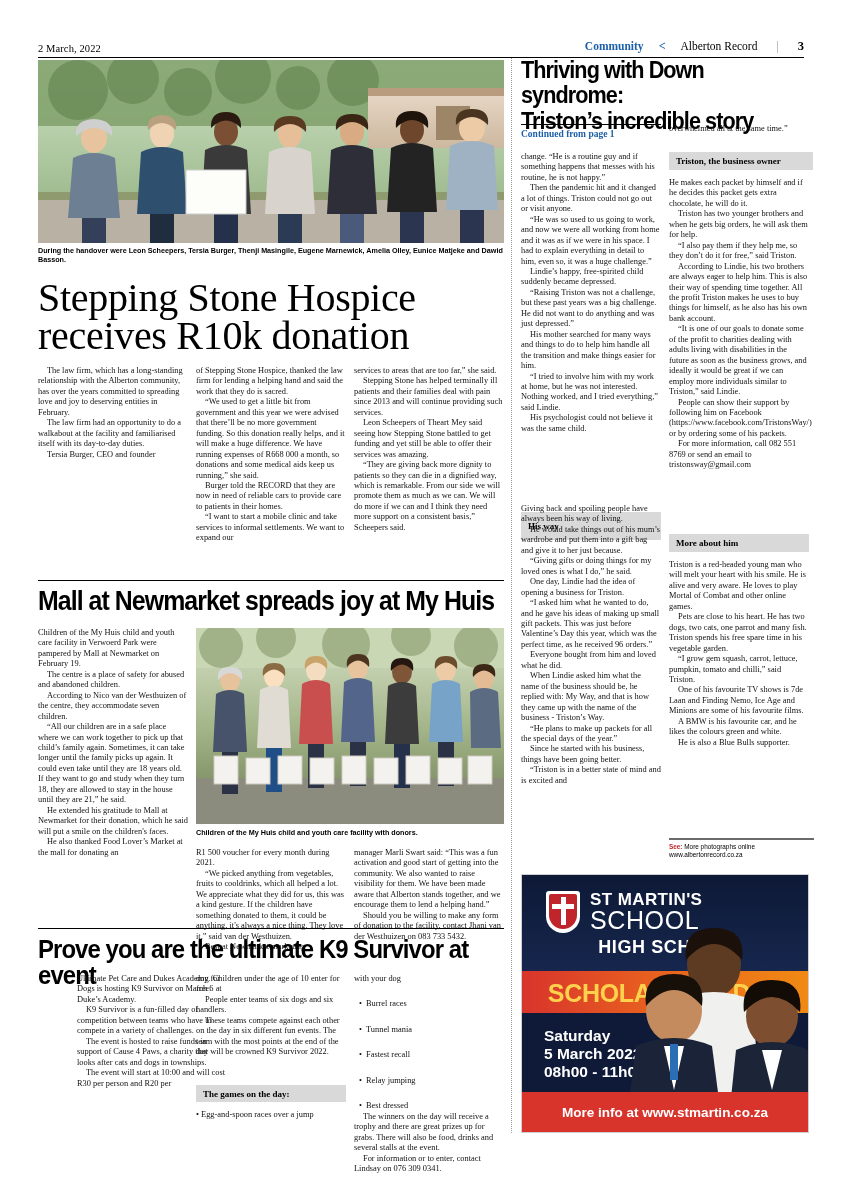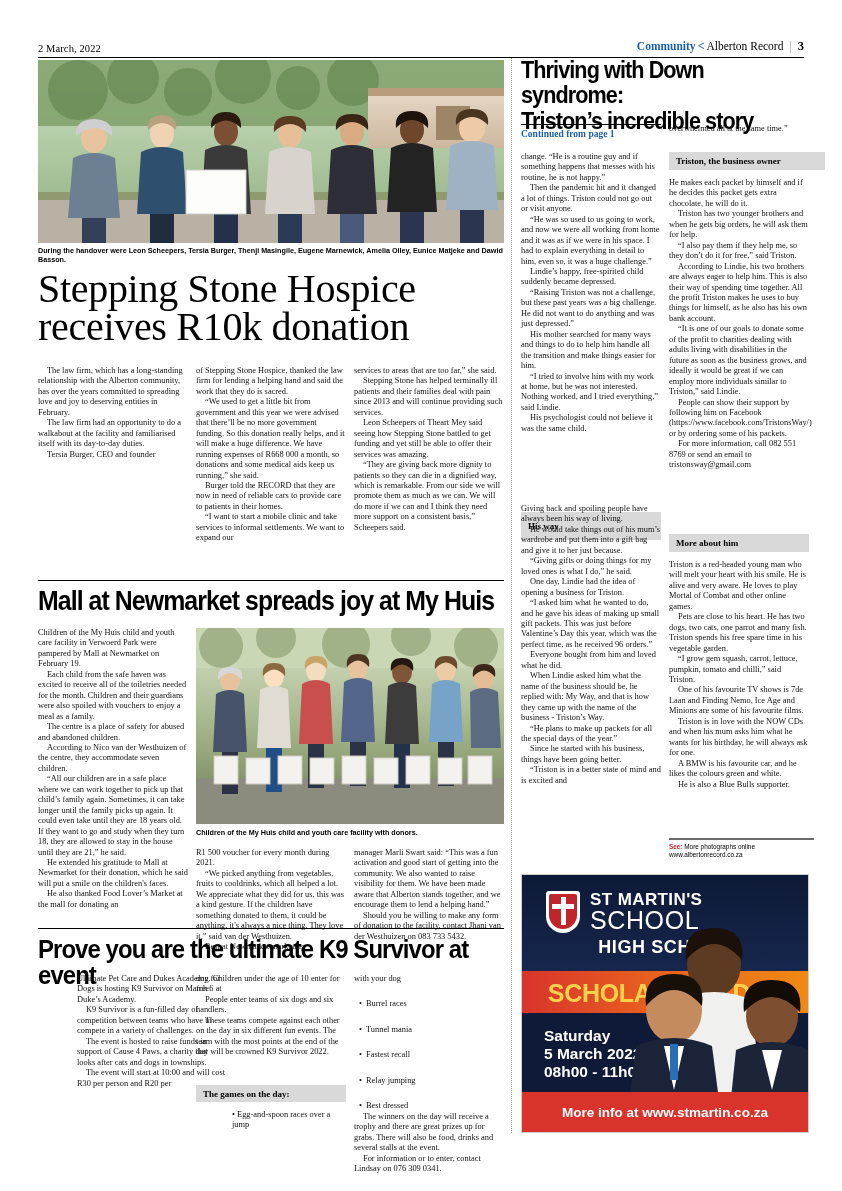--- a/index.html
+++ b/index.html
@@ -14,21 +14,21 @@
   }
   .page { position: relative; width: 842px; height: 1191px; padding: 0; }
 
   
   .masthead {
     position: absolute; left: 38px; top: 36px; width: 766px; height: 22px;
     display: flex; align-items: flex-end; justify-content: space-between;
     border-bottom: 1.2px solid #000; padding-bottom: 3px;
   }
   .masthead .date { font-size: 10.5px; letter-spacing: .1px; }
-  .masthead .right { display:flex; align-items: baseline; gap: 2px; font-size: 11.5px; }
+  .masthead .right { display:flex; align-items: baseline; gap: 15px; font-size: 11.5px; }
   .masthead .cat { color: #1d5fa8; font-weight: bold; }
   .masthead .lt { color: #1d5fa8; font-weight: bold; font-size: 12px; }
   .masthead .paper { font-size: 11.5px; }
   .masthead .sep { color:#999; padding: 0 4px; }
   .masthead .pageno { font-weight: bold; font-size: 12.5px; }
 
   
   .vrule { position:absolute; border-left: 1px dotted #9a9a9a; }
   .hrule { position:absolute; border-top: 1px solid #000; }
 
@@ -36,21 +36,21 @@
   .body-col {
     position:absolute;
     font-family: "Liberation Serif", serif;
     font-size: 8.4px;
     line-height: 10.45px;
     text-align: left;
     color:#111;
   }
   .body-col p { margin:0; text-indent: 9px; }
   .body-col p.first { text-indent: 0; }
-  .body-col p.noind { text-indent: 0; margin-left: 36px; }
+  .body-col p.noind { text-indent: 0; }
 
   
   .hl-serif {
     font-family: "Liberation Serif", serif;
     font-weight: normal;
     letter-spacing: -0.3px;
     line-height: 0.95;
   }
   .hl-sans {
     font-family: "Liberation Sans", sans-serif;
@@ -232,21 +232,21 @@
           <rect x="14" y="98" width="24" height="48" fill="#2b3550"></rect>
         </g>
 
         <rect x="148" y="110" width="60" height="44" fill="#fdfdfa" stroke="#ccc"></rect>
       </g>
     </svg>
   </div>
 
   <div class="caption" style="left:38px; top:246px; width:466px;">During the handover were Leon Scheepers, Tersia Burger, Thenji Masingile, Eugene Marnewick, Amelia Olley, Eunice Matjeke and Dawid Basson.</div>
 
-  <div class="hl-serif" style="position:absolute; left:38px; top:270px; width:466px; font-size:40px;">
+  <div class="hl-serif" style="position:absolute; left:38px; top:279px; width:466px; font-size:40px;">
     <div>Stepping Stone Hospice</div>
     <div>receives R10k donation</div>
   </div>
 
   <div class="body-col" style="left:38px; top:366px; width:150px;">
     <p>The law firm, which has a long-standing relationship with the Alberton community, has over the years committed to spreading love and joy to deserving entities in February.</p>
     <p>The law firm had an opportunity to do a walkabout at the facility and familiarised itself with its day-to-day duties.</p>
     <p>Tersia Burger, CEO and founder</p>
   </div>
   <div class="body-col" style="left:196px; top:366px; width:150px;">
@@ -260,21 +260,20 @@
     <p>Stepping Stone has helped terminally ill patients and their families deal with pain since 2013 and will continue providing such services.</p>
     <p>Leon Scheepers of Theart Mey said seeing how Stepping Stone battled to get funding and yet still be able to offer their services was amazing.</p>
     <p>“They are giving back more dignity to patients so they can die in a dignified way, which is remarkable. From our side we will promote them as much as we can. We will do more if we can and I think they need more support on a consistent basis,” Scheepers said.</p>
   </div>
 
   <div class="hrule" style="left:38px; top:580px; width:466px;"></div>
   <div class="hl-sans" style="position:absolute; left:38px; top:588px; width:510px; font-size:27px;">Mall at Newmarket spreads joy at My Huis</div>
 
   <div class="body-col" style="left:38px; top:628px; width:150px;">
     <p class="first">Children of the My Huis child and youth care facility in Verwoerd Park were pampered by Mall at Newmarket on February 19.</p>
-    <p>Each child from the safe haven was excited to receive all of the toiletries needed for the month. Children and their guardians were also spoiled with vouchers to enjoy a meal as a family.</p>
     <p>The centre is a place of safety for abused and abandoned children.</p>
     <p>According to Nico van der Westhuizen of the centre, they accommodate seven children.</p>
     <p>“All our children are in a safe place where we can work together to pick up that child’s family again. Sometimes, it can take longer until the family picks up again. It could even take until they are 18 years old. If they want to go and study when they turn 18, they are allowed to stay in the house until they are 21,” he said.</p>
     <p>He extended his gratitude to Mall at Newmarket for their donation, which he said will put a smile on the children's faces.</p>
     <p>He also thanked Food Lover’s Market at the mall for donating an</p>
   </div>
 
   <div class="photo" style="left:196px; top:628px; width:308px; height:196px;">
     <svg width="308" height="196" viewBox="0 0 308 196" preserveAspectRatio="none">
       <defs>
@@ -427,40 +426,39 @@
     <p>When Lindie asked him what the name of the business should be, he replied with: My Way, and that is how they came up with the name of the business - Triston’s Way.</p>
     <p>“He plans to make up packets for all the special days of the year.”</p>
     <p>Since he started with his business, things have been going better.</p>
     <p>“Triston is in a better state of mind and is excited and</p>
   </div>
 
   <div class="body-col" style="left:669px; top:124px; width:140px;">
     <p class="first">overwhelmed all at the same time.”</p>
   </div>
 
-  <div class="subbar" style="left:669px; top:152px; width:156px; height:18px;">Triston, the business owner</div>
+  <div class="subbar" style="left:669px; top:152px; width:144px; height:18px;">Triston, the business owner</div>
 
   <div class="body-col" style="left:669px; top:178px; width:140px;">
     <p class="first">He makes each packet by himself and if he decides this packet gets extra chocolate, he will do it.</p>
     <p>Triston has two younger brothers and when he gets big orders, he will ask them for help.</p>
     <p>“I also pay them if they help me, so they don’t do it for free,” said Triston.</p>
     <p>According to Lindie, his two brothers are always eager to help him. This is also their way of spending time together. All the profit Triston makes he uses to buy things for himself, as he also has his own bank account.</p>
     <p>“It is one of our goals to donate some of the profit to charities dealing with adults living with disabilities in the future as soon as the business grows, and ideally it would be great if we can employ more individuals similar to Triston,” said Lindie.</p>
     <p>People can show their support by following him on Facebook (https://www.facebook.com/TristonsWay/) or by ordering some of his packets.</p>
     <p>For more information, call 082 551 8769 or send an email to tristonsway@gmail.com</p>
   </div>
 
   <div class="subbar" style="left:669px; top:534px; width:140px; height:18px;">More about him</div>
 
   <div class="body-col" style="left:669px; top:560px; width:140px;">
     <p class="first">Triston is a red-headed young man who will melt your heart with his smile. He is alive and very aware. He loves to play Mortal of Combat and other online games.</p>
     <p>Pets are close to his heart. He has two dogs, two cats, one parrot and many fish. Triston spends his free spare time in his vegetable garden.</p>
     <p>“I grow gem squash, carrot, lettuce, pumpkin, tomato and chilli,” said Triston.</p>
     <p>One of his favourite TV shows is 7de Laan and Finding Nemo, Ice Age and Minions are some of his favourite films.</p>
-    <p>Triston is in love with the NOW CDs and when his mum asks him what he wants for his birthday, he will always ask for one.</p>
     <p>A BMW is his favourite car, and he likes the colours green and white.</p>
     <p>He is also a Blue Bulls supporter.</p>
   </div>
 
   <div class="seebox" style="left:669px; top:838px;">
     <div><b>See:</b>
       <span>More photographs online</span></div>
     <div>www.albertonrecord.co.za</div>
   </div>
 

